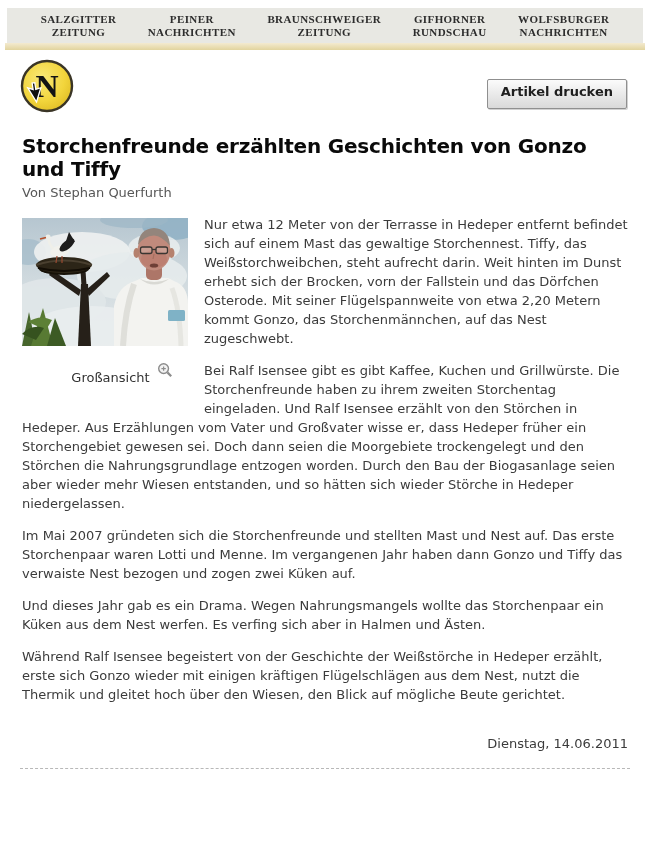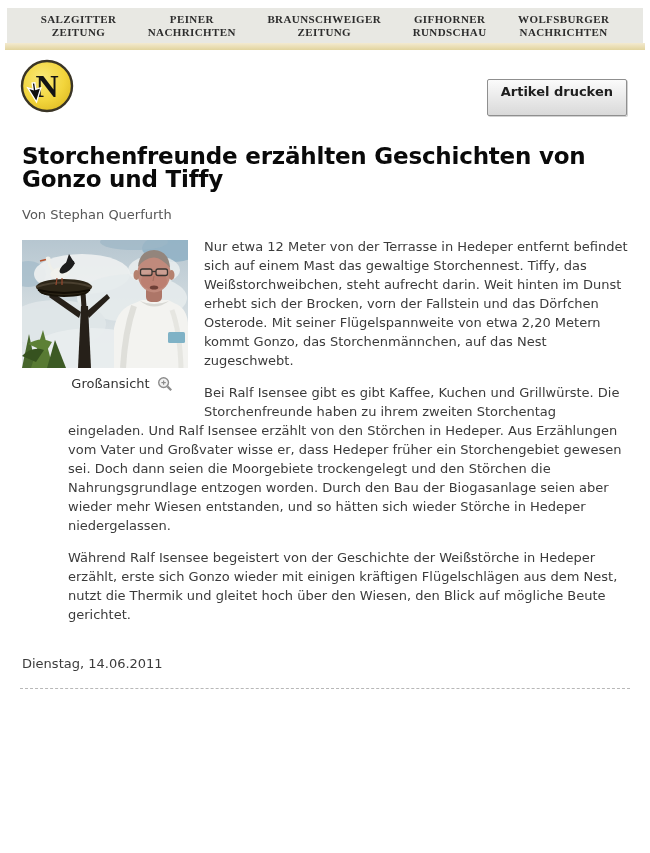--- a/index.html
+++ b/index.html
@@ -33,40 +33,40 @@
   .brand { font-family:"Liberation Sans",sans-serif; font-weight:bold; font-size:32px; line-height:34px; letter-spacing:-1px; }
   .brand .b1 { color:#3d3d3d; cursor:pointer; }
   .brand .b2 { color:#9a9a9a; cursor:pointer; }
   .tagline { margin-top:2px; font-size:11px; color:#c2c2c2; letter-spacing:1.1px; font-weight:bold; }
   .print-btn {
     position:absolute; top:29px; right:23px;
     font-family:"DejaVu Sans","Liberation Sans",sans-serif;
     font-size:13px; font-weight:bold; color:#1e1e1e;
     background:linear-gradient(#fbfbfb,#d9d9d9);
     border:1px solid #8f8f8f; border-radius:2px;
-    padding:4px 13px 16px 13px; cursor:pointer;
+    padding:4px 13px 9px 13px; cursor:pointer;
     box-shadow:1px 1px 0 rgba(0,0,0,.18);
   }
   
   .content { padding:0 22px; }
   .breadcrumb { margin-top:27px; font-size:13px; font-weight:bold; color:#3a5fa0; }
   .breadcrumb span { cursor:pointer; }
   .breadcrumb .sep { cursor:default; padding:0 2px; }
-  .title { margin-top:23px; font-size:23px; line-height:23px; font-weight:bold; color:#0a0a0a; letter-spacing:-0.2px; }
-  .byline { margin-top:16px; font-size:13px; color:#575757; }
+  .title { margin-top:13px; font-size:20px; line-height:23px; font-weight:bold; color:#0a0a0a; letter-spacing:-0.2px; }
+  .byline { margin-top:4px; font-size:13px; color:#575757; }
   .article-body { margin-top:15px; font-size:13px; line-height:19px; color:#3b3b3b; }
   .photo-fig { float:left; width:166px; margin:3px 16px 20px 0; }
   .photo { width:166px; height:128px; cursor:pointer; }
   .photo svg { display:block; }
   .caption { margin-top:6px; display:flex; justify-content:center; align-items:center; gap:7px; font-size:13px; color:#333; padding-left:34px; }
-  .caption .cap-text { cursor:pointer; }
+  .caption .cap-text { cursor:pointer;margin-top:16px; }
   .zoom-ic { cursor:pointer; line-height:0; }
-  .article-body p { margin-bottom:13px;margin-left:46px; }
+  .article-body p { margin-bottom:13px; }
   .clear { clear:both; }
-  .date-line { font-size:13px; color:#3b3b3b; margin:17px 16px 15px 0; }
+  .date-line { text-align:right; font-size:13px; color:#3b3b3b; margin:17px 0 15px 0; }
   .dashed-rule { border-top:1px dashed #b8b8b8; margin:0 -2px 14px -2px; }
 </style>
 </head>
 <body>
 
 <div class="page">
 
   <div class="masthead">
     <div class="paper">
       <span>SALZGITTER</span>
@@ -192,20 +192,22 @@
               <line x1="4.4" y1="6.6" x2="8.8" y2="6.6" stroke="#8c8c8c" stroke-width="1.2"></line>
               <line x1="6.6" y1="4.4" x2="6.6" y2="8.8" stroke="#8c8c8c" stroke-width="1.2"></line>
               <line x1="10.4" y1="10.4" x2="14.2" y2="14.2" stroke="#8c8c8c" stroke-width="2.2"></line>
             </svg>
           </span>
         </figcaption>
       </figure>
 
       <p>Nur etwa 12 Meter von der Terrasse in Hedeper entfernt befindet sich auf einem Mast das gewaltige Storchennest. Tiffy, das Weißstorchweibchen, steht aufrecht darin. Weit hinten im Dunst erhebt sich der Brocken, vorn der Fallstein und das Dörfchen Osterode. Mit seiner Flügelspannweite von etwa 2,20 Metern kommt Gonzo, das Storchenmännchen, auf das Nest zugeschwebt.</p>
       <p>Bei Ralf Isensee gibt es gibt Kaffee, Kuchen und Grillwürste. Die Storchenfreunde haben zu ihrem zweiten Storchentag eingeladen. Und Ralf Isensee erzählt von den Störchen in Hedeper. Aus Erzählungen vom Vater und Großvater wisse er, dass Hedeper früher ein Storchengebiet gewesen sei. Doch dann seien die Moorgebiete trockengelegt und den Störchen die Nahrungsgrundlage entzogen worden. Durch den Bau der Biogasanlage seien aber wieder mehr Wiesen entstanden, und so hätten sich wieder Störche in Hedeper niedergelassen.</p>
+      <p>Im Mai 2007 gründeten sich die Storchenfreunde und stellten Mast und Nest auf. Das erste Storchenpaar waren Lotti und Menne. Im vergangenen Jahr haben dann Gonzo und Tiffy das verwaiste Nest bezogen und zogen zwei Küken auf.</p>
+      <p>Und dieses Jahr gab es ein Drama. Wegen Nahrungsmangels wollte das Storchenpaar ein Küken aus dem Nest werfen. Es verfing sich aber in Halmen und Ästen.</p>
       <p>Während Ralf Isensee begeistert von der Geschichte der Weißstörche in Hedeper erzählt, erste sich Gonzo wieder mit einigen kräftigen Flügelschlägen aus dem Nest, nutzt die Thermik und gleitet hoch über den Wiesen, den Blick auf mögliche Beute gerichtet.</p>
 
       <div class="clear"></div>
       <div class="date-line">Dienstag, 14.06.2011</div>
     </div>
 
     <div class="dashed-rule"></div>
 
   </div>
 

